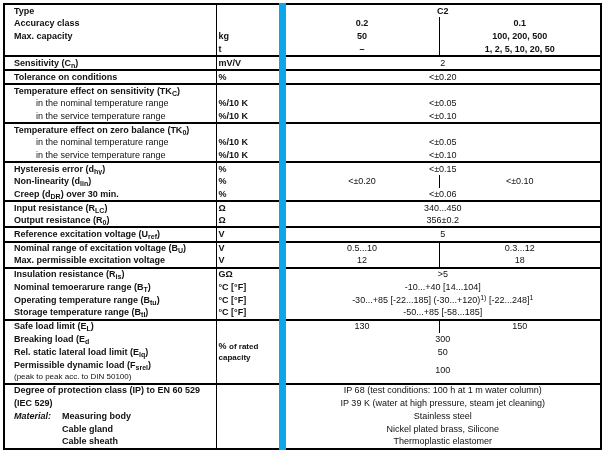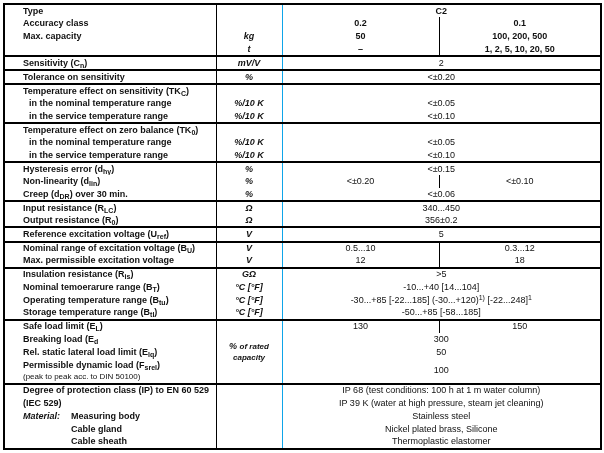--- a/index.html
+++ b/index.html
@@ -21,31 +21,30 @@
   td{
     padding:0 2px;
     font-size:9px;
     line-height:11px;
     vertical-align:middle;
     overflow:hidden;
   }
   tr{height:12px;}
   tr.gs td{border-top:2px solid #000;}
   td.c-label{
-    padding-left:18px;
+    padding-left:9px;
     font-weight:bold;
     border-right:1px solid #000;
     text-align:left;
   }
-  td.c-label.indent{padding-left:24px;font-weight:bold;}
+  td.c-label.indent{padding-left:31px;font-weight:normal;}
   td.c-unit{
-    text-align:center;
+    text-align:left;
     font-weight:bold;
-    border-right:1px solid #0ea5e9;
-    font-style:italic;
+    border-right:7px solid #0ea5e9;
   }
   td.c-val,td.c-vl,td.c-vr{text-align:center;font-weight:normal;}
   td.c-vr{border-left:1px solid #000;}
   td.vb{font-weight:bold;}
   .small{font-size:8px;font-weight:bold;}
   td.c-unit .small{font-weight:bold;}
   td.c-label .small{font-weight:normal;}
   .pfx{display:inline-block;width:48px;font-style:italic;}
   sub{font-size:7px;line-height:0;vertical-align:-2px;}
   sup{font-size:7px;line-height:0;vertical-align:3px;}
@@ -83,21 +82,21 @@
         <td class="c-unit">t</td>
         <td class="c-vl vb">–</td>
         <td class="c-vr vb">1, 2, 5, 10, 20, 50</td>
       </tr>
       <tr class="gs">
         <td class="c-label">Sensitivity (C<sub>n</sub>)</td>
         <td class="c-unit">mV/V</td>
         <td class="c-val" colspan="2">2</td>
       </tr>
       <tr class="gs">
-        <td class="c-label">Tolerance on sensitivity</td>
+        <td class="c-label">Tolerance on conditions</td>
         <td class="c-unit">%</td>
         <td class="c-val" colspan="2">&lt;±0.20</td>
       </tr>
       <tr class="gs">
         <td class="c-label">Temperature effect on sensitivity (TK<sub>C</sub>)</td>
         <td class="c-unit"></td>
         <td class="c-val" colspan="2"></td>
       </tr>
       <tr>
         <td class="c-label indent">in the nominal temperature range</td>

